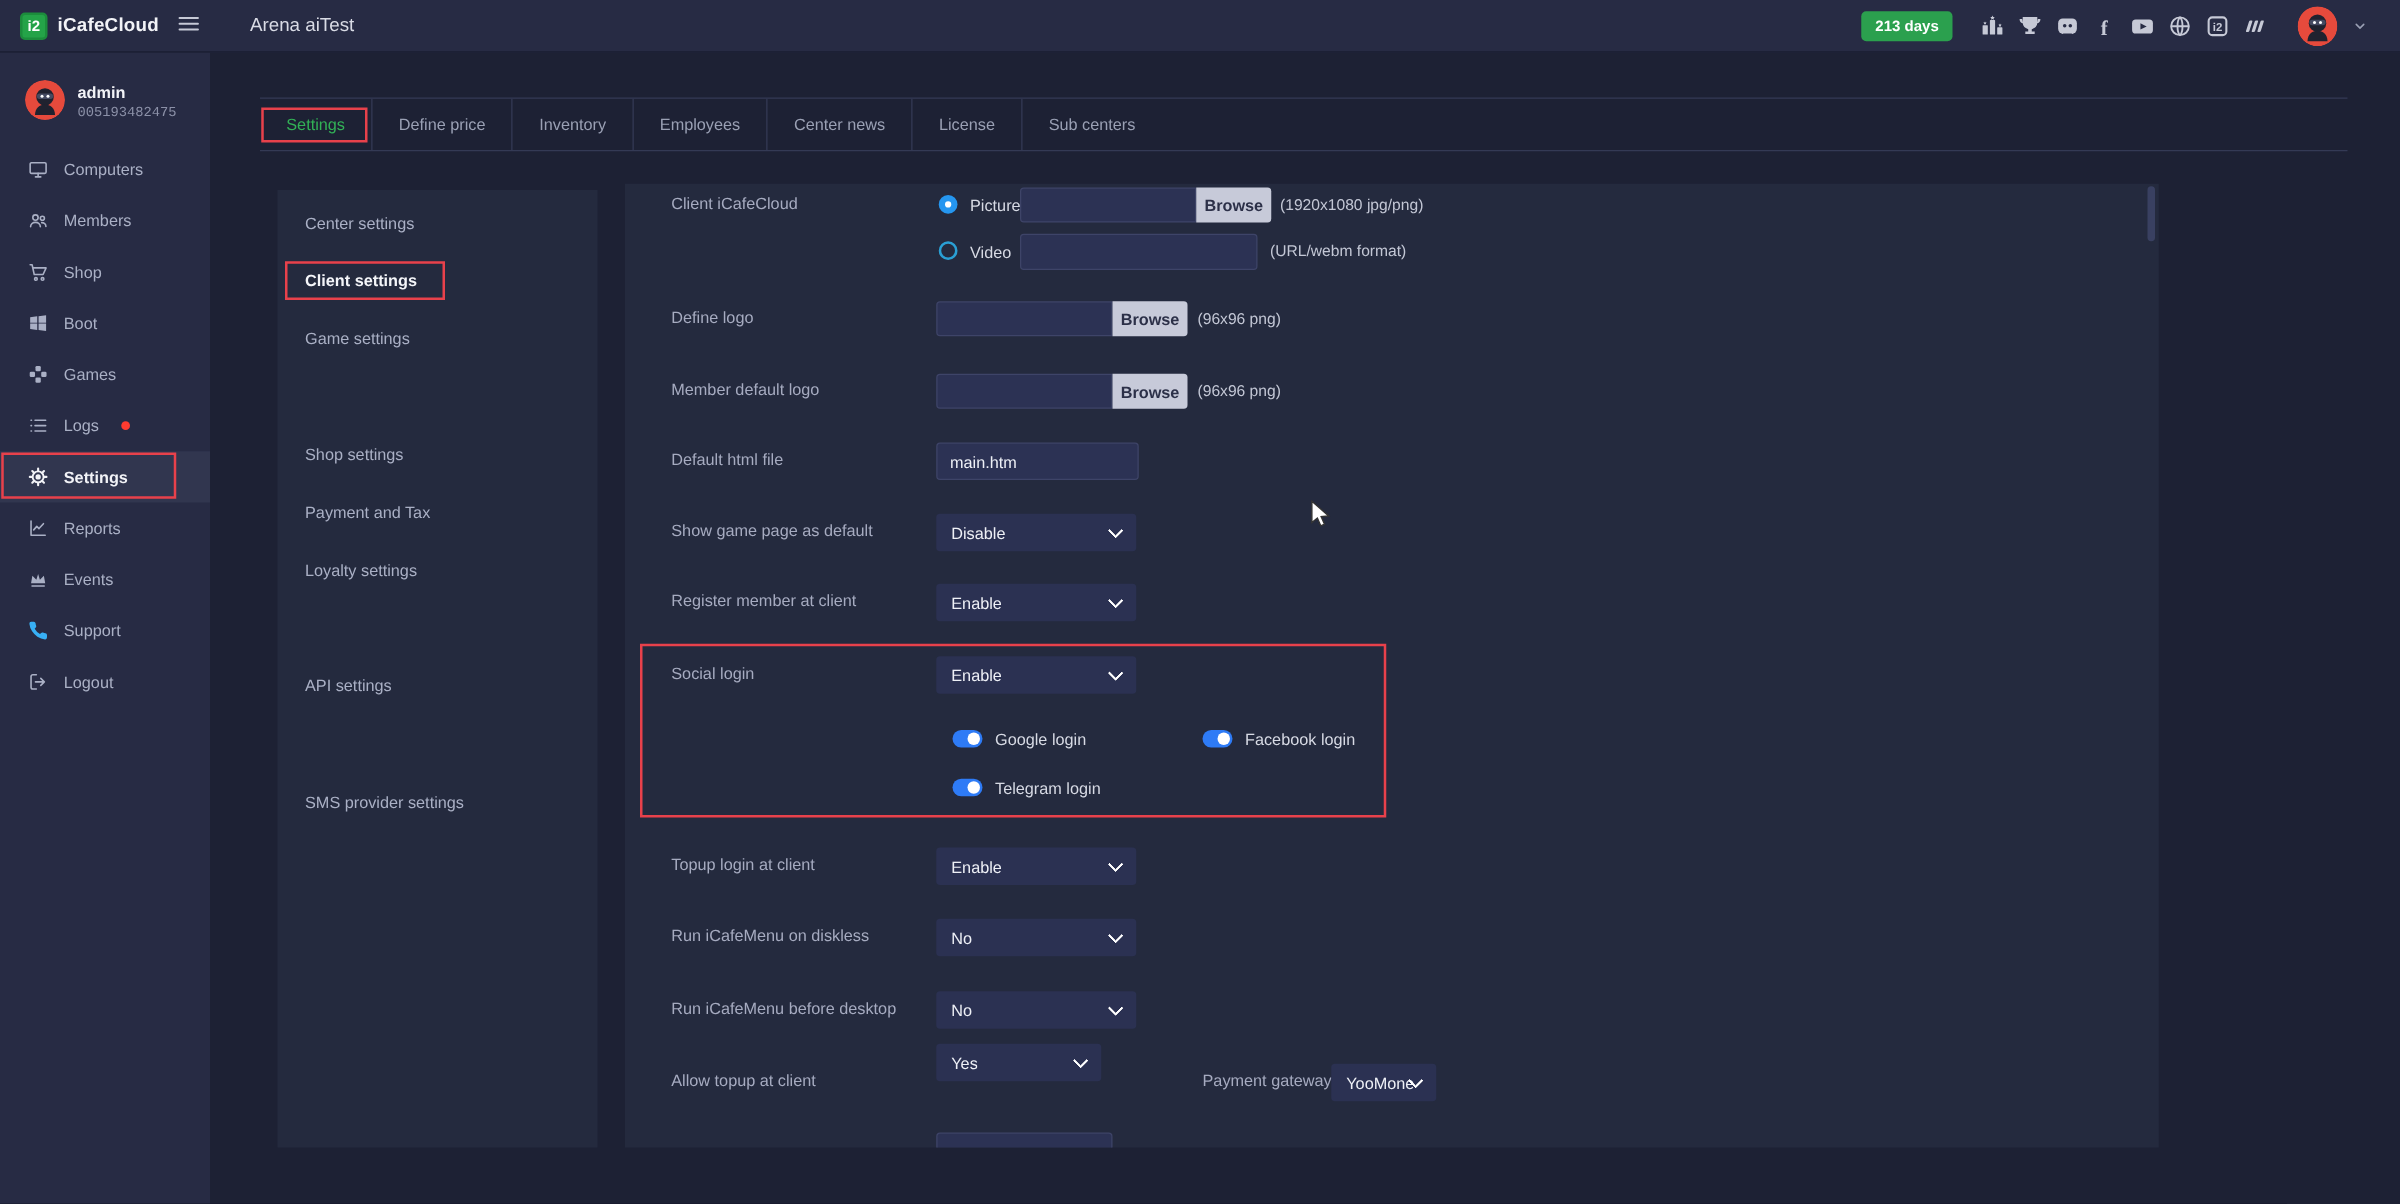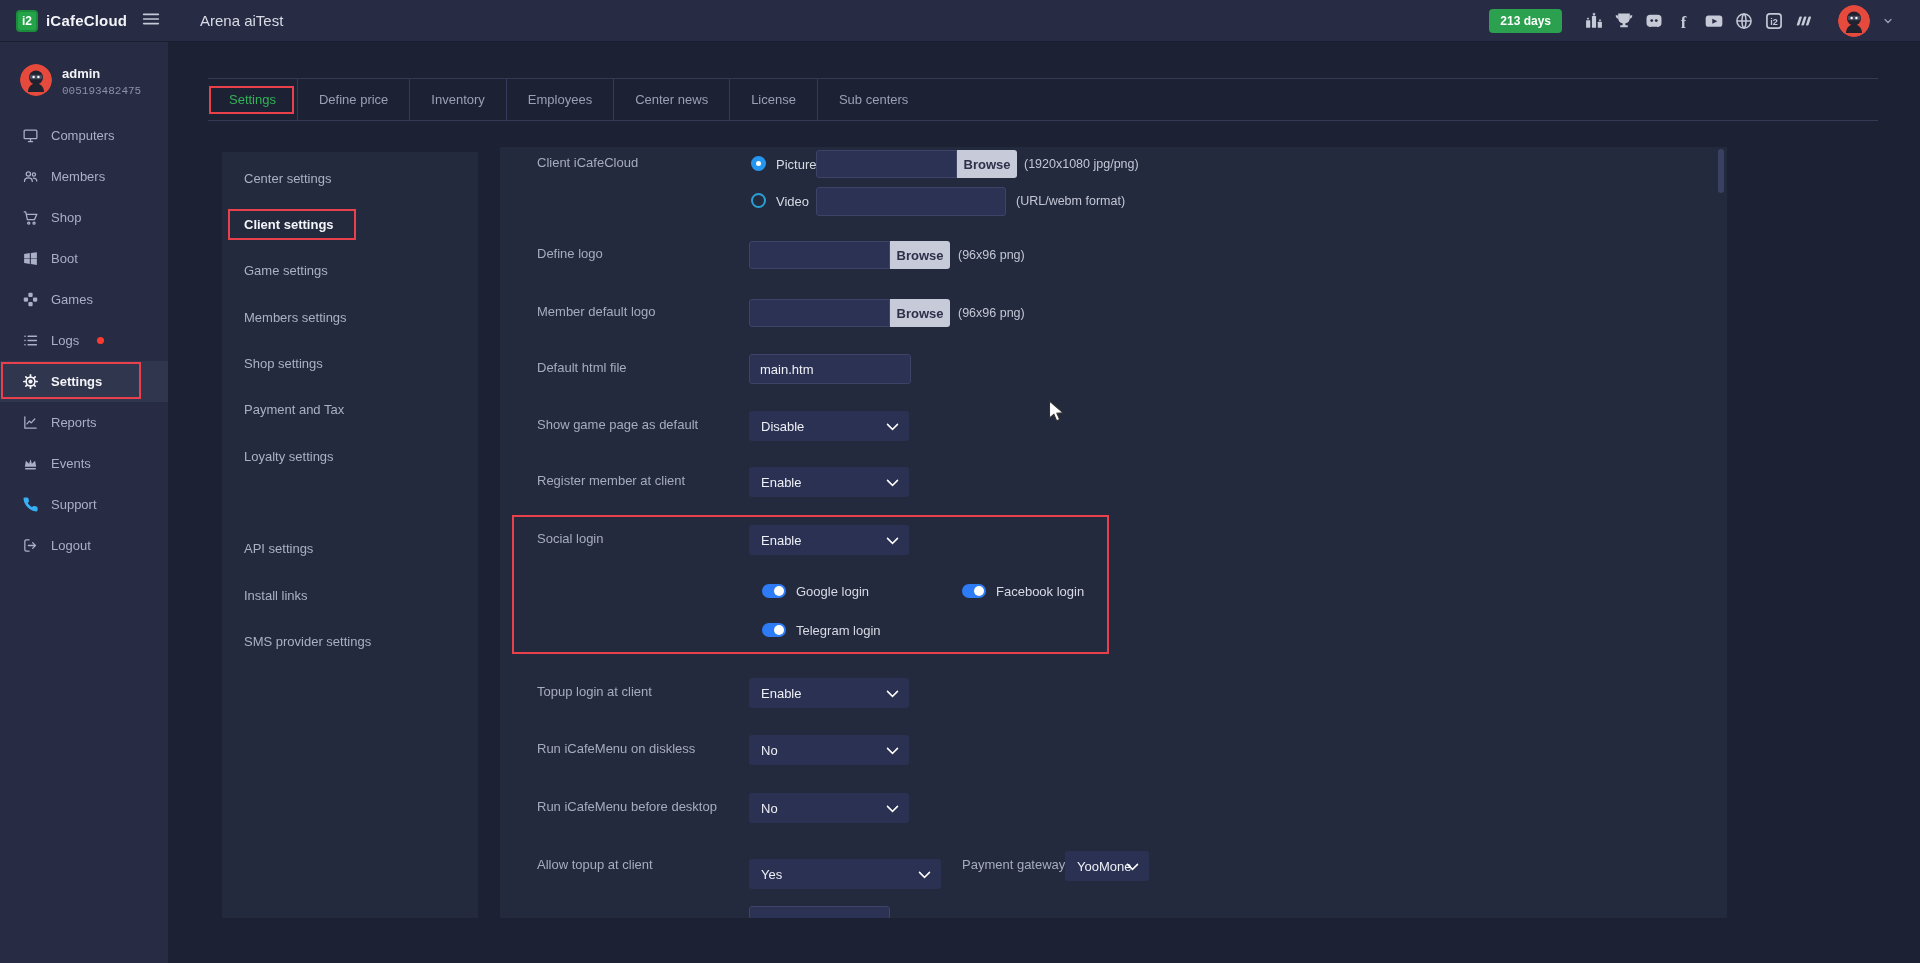--- a/index.html
+++ b/index.html
@@ -267,26 +267,24 @@
     <div class="tab"><span>Center news</span></div>
     <div class="tab"><span>License</span></div>
     <div class="tab"><span>Sub centers</span></div>
   </nav>
   <div class="tabs-line" style="top:120px"></div>
 
   <section class="subnav">
     <div class="subnav-item" style="top:4px">Center settings</div>
     <div class="subnav-item active" style="top:50px">Client settings</div>
     <div class="subnav-item" style="top:96px">Game settings</div>
-    <div class="subnav-item" style="top:143px">Members settings</div>
     <div class="subnav-item" style="top:189px">Shop settings</div>
     <div class="subnav-item" style="top:235px">Payment and Tax</div>
     <div class="subnav-item" style="top:282px">Loyalty settings</div>
     <div class="subnav-item" style="top:374px">API settings</div>
-    <div class="subnav-item" style="top:421px">Install links</div>
     <div class="subnav-item" style="top:467px">SMS provider settings</div>
     <div class="hl" style="left:6px;top:57px;width:128px;height:31px"></div>
   </section>
 
   <section class="formpanel">
     <div class="scroll-thumb"></div>
 
     <div class="flabel" style="left:37px;top:8px">Client iCafeCloud</div>
     <span class="radio on" style="left:251px;top:9px"></span>
     <span class="opt-label" style="left:276px;top:10px">Picture</span>
@@ -344,21 +342,21 @@
     <div class="select" style="left:249px;top:588px;width:160px;height:30px">
         <span>No</span>
       </div>
 
     <div class="flabel" style="left:37px;top:652px">Run iCafeMenu before desktop</div>
     <div class="select" style="left:249px;top:646px;width:160px;height:30px">
         <span>No</span>
       </div>
 
     <div class="flabel" style="left:37px;top:710px">Allow topup at client</div>
-    <div class="select" style="left:249px;top:712px;width:192px;height:30px">
+    <div class="select" style="left:249px;top:688px;width:132px;height:30px">
         <span>Yes</span>
       </div>
     <div class="flabel" style="left:462px;top:710px">Payment gateway</div>
     <div class="select" style="left:565px;top:704px;width:84px;height:30px;padding-right:18px">
         <span>YooMoney</span>
       </div>
 
     <input class="tinput" style="left: 249px; top: 759px; width: 141px; height: 28px;">
   </section>
 

